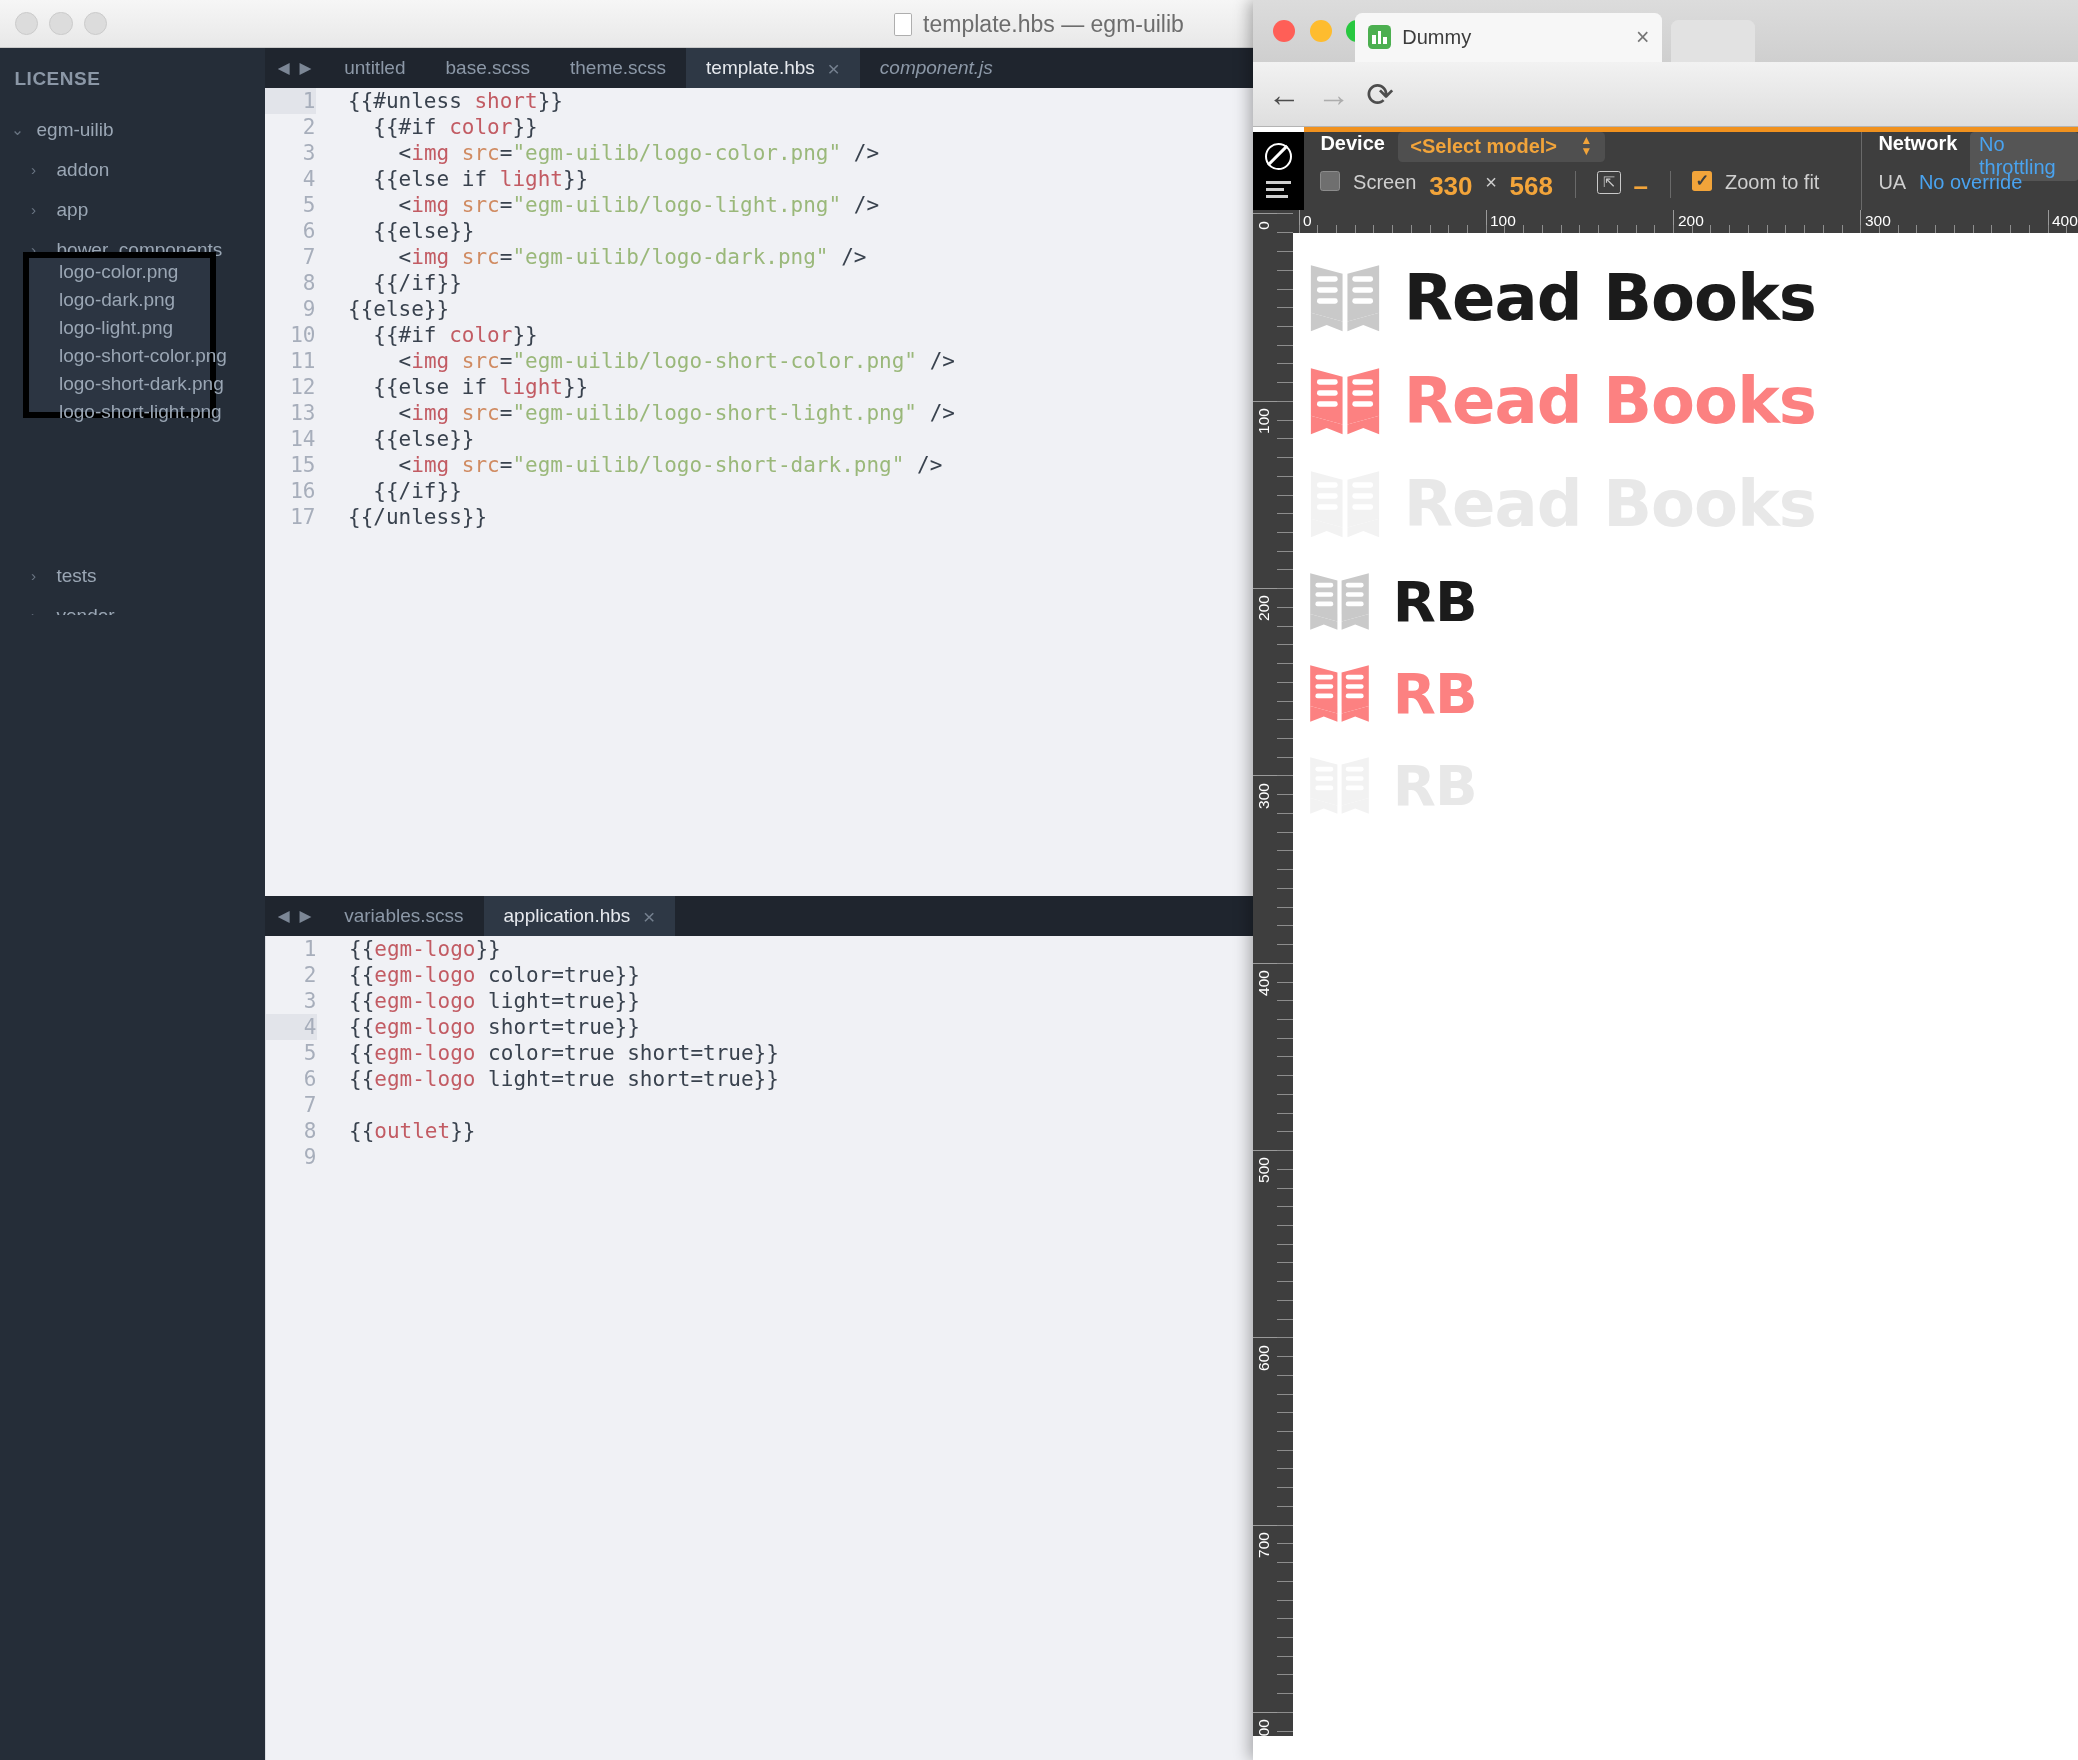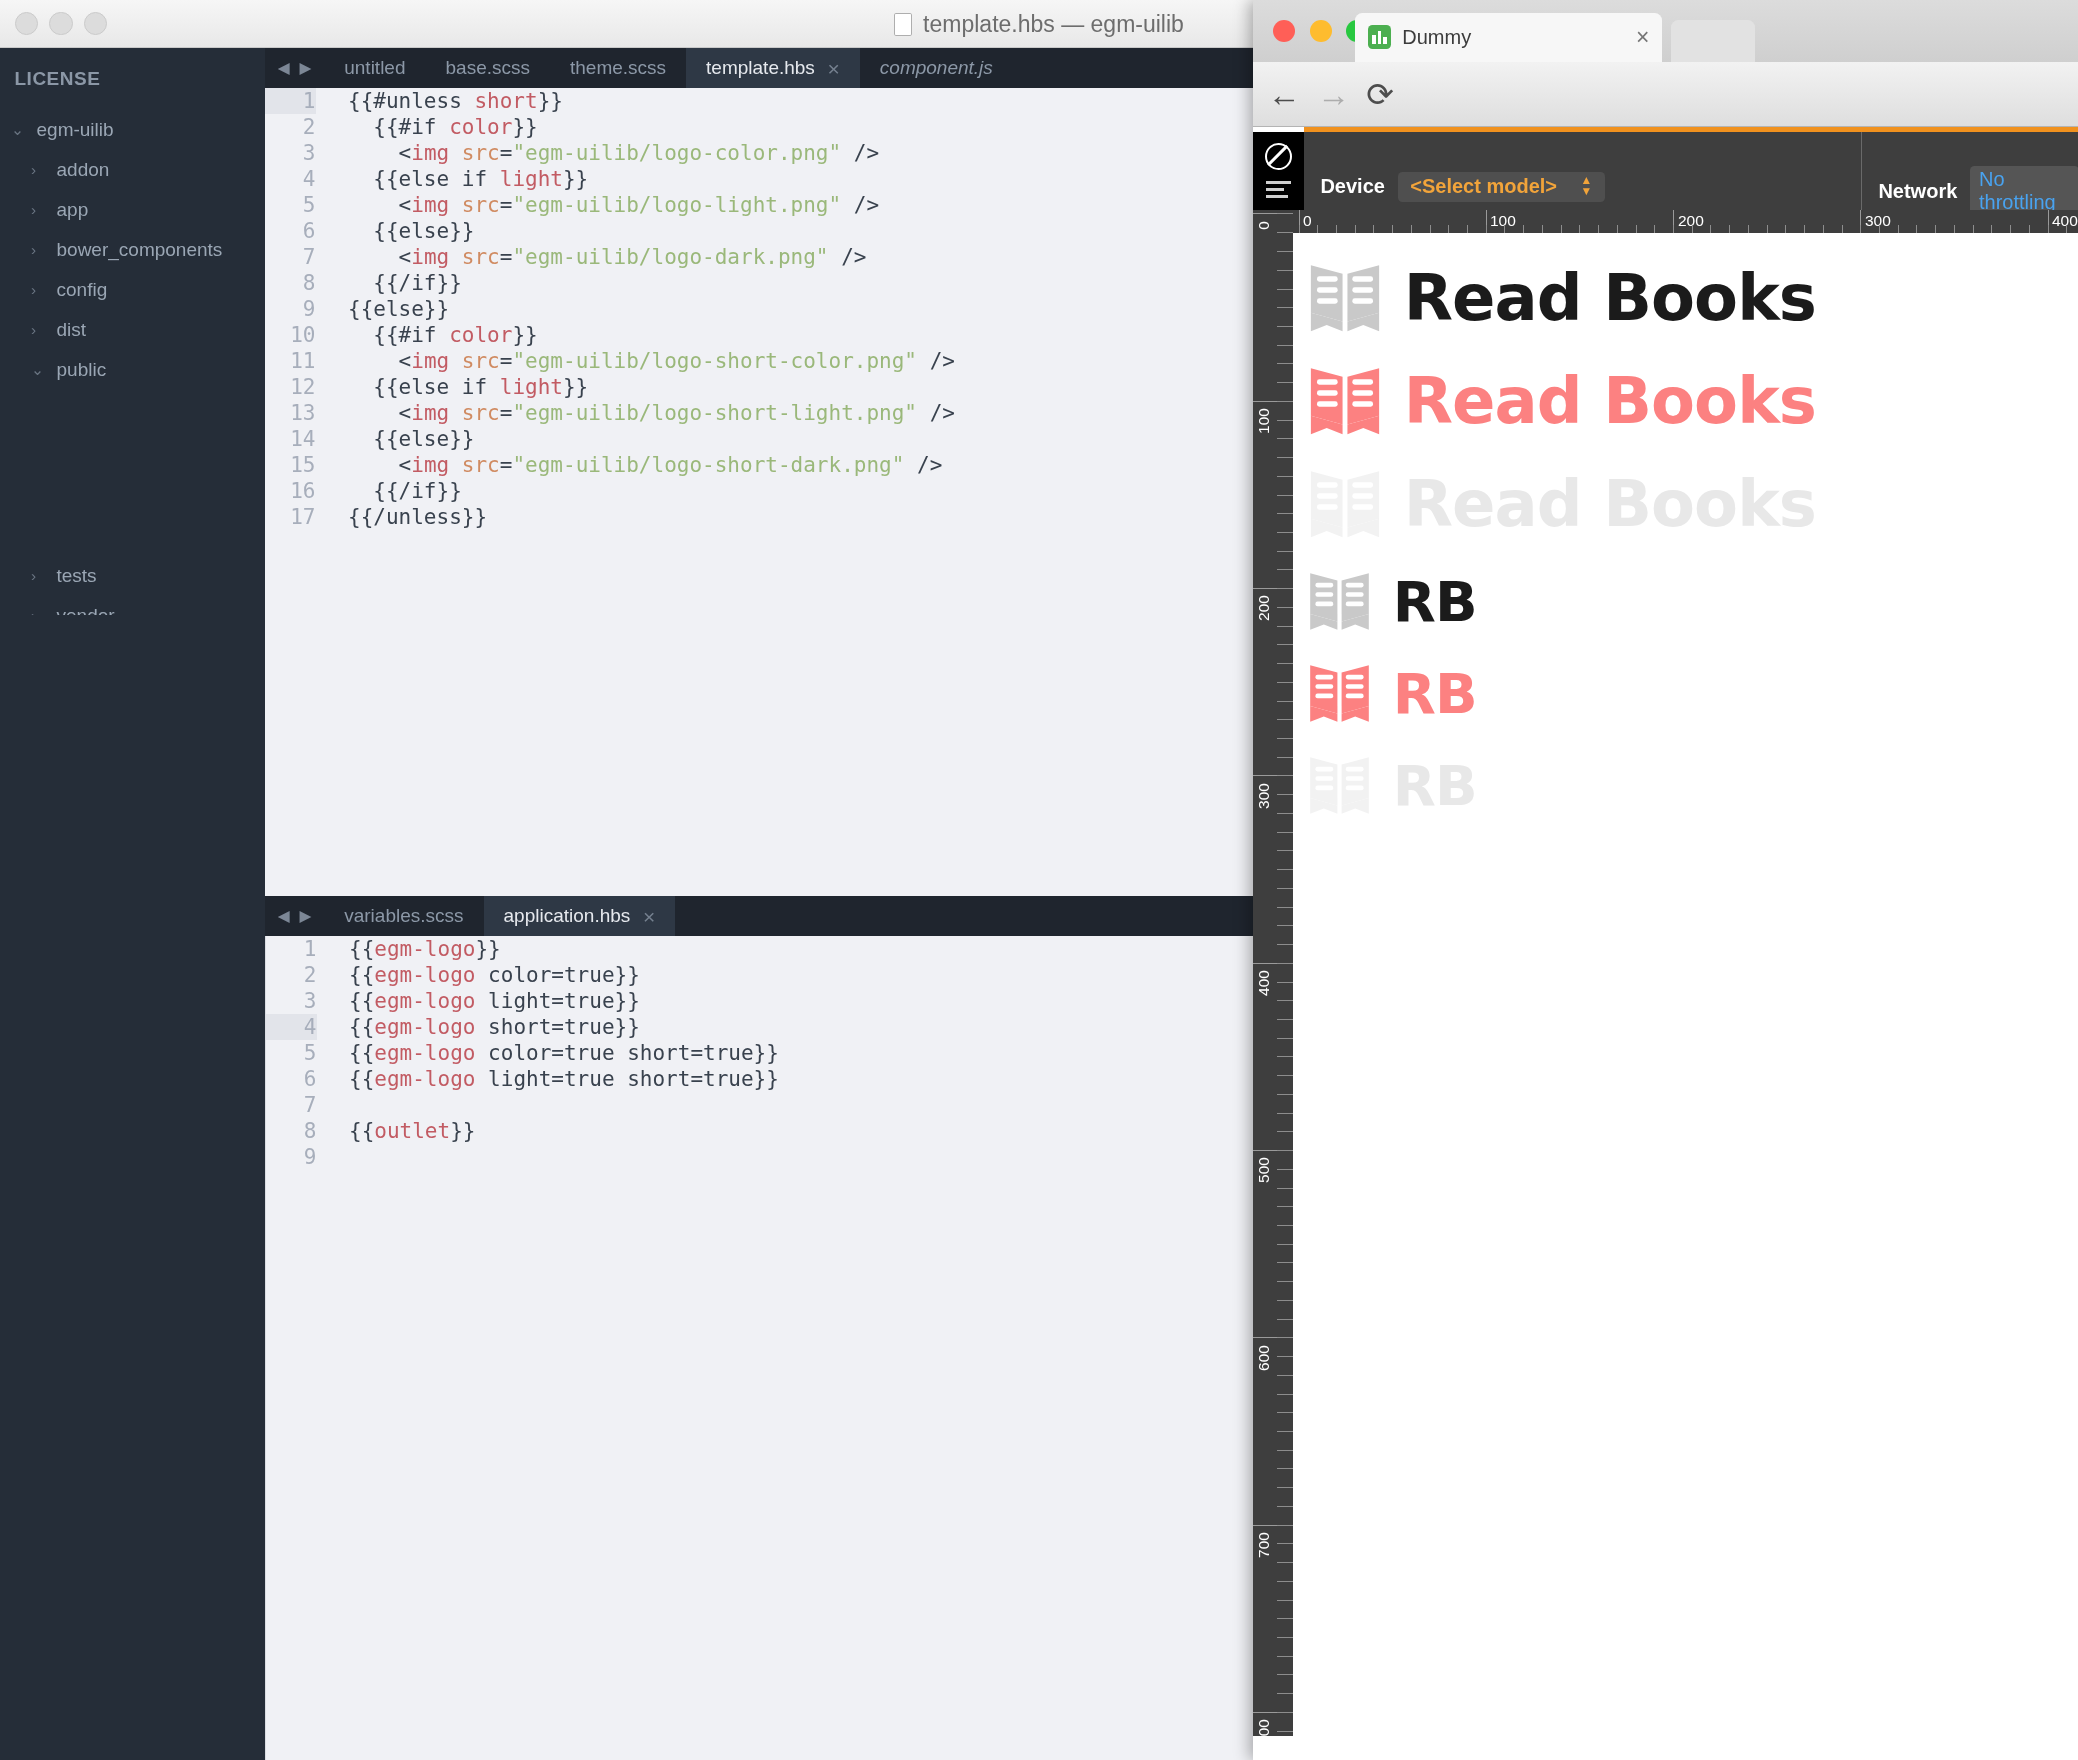--- a/index.html
+++ b/index.html
@@ -170,21 +170,21 @@
   }
   .no-icon { width: 27px; height: 27px; border: 2.7px solid #fff; border-radius: 50%;
              position: relative; }
   .no-icon:after { content:''; position: absolute; left: -2.7px; top: 9px;
                    width: 27px; height: 2.7px; background: #fff; transform: rotate(-45deg); }
   .bars-icon { width: 25.5px; display: flex; flex-direction: column; gap: 3.6px; }
   .bars-icon i { display: block; height: 3.6px; background: #cfcfcf; }
   .bars-icon i:nth-child(1){ width: 25.5px; } .bars-icon i:nth-child(2){ width: 18px; }
   .bars-icon i:nth-child(3){ width: 22px; }
   #devbar-main { flex: 1; display: flex; flex-direction: column; }
-  .dev-row { display: flex; align-items: center; height: 39px; padding-left: 16.4px; gap: 12.7px; margin-top: 40px; }
+  .dev-row { display: flex; align-items: flex-start; height: 39px; padding-left: 16.4px; gap: 12.7px; }
   .dev-label { color: #ffffff; font-size: 20px; font-weight: bold; }
   .dev-sublabel { color: #cfcfcf; font-size: 20px; }
   .dev-orange { color: #f2a43a; font-size: 26px; font-weight: bold; }
   .dev-select {
     background: #4f4f4f; border-radius: 4.5px; padding: 3.6px 12.7px;
     display: flex; align-items: center; gap: 23.6px; color: #f2a43a;
     font-size: 20px; font-weight: bold;
   }
   .spin { display: flex; flex-direction: column; gap: 1.8px; font-size: 11.8px;
           color: #f2a43a; line-height: 0.8; }
@@ -361,20 +361,28 @@
           <span class="arrow blank"></span>
           <span class="tree-label">README.md</span>
         </div>
         <div class="tree-row lvl1">
           <span class="arrow blank"></span>
           <span class="tree-label">testem.json</span>
         </div>
       </div>
   </div>
 
+  <div id="logo-files-highlight">
+      <div class="tree-row">logo-color.png</div>
+      <div class="tree-row">logo-dark.png</div>
+      <div class="tree-row">logo-light.png</div>
+      <div class="tree-row">logo-short-color.png</div>
+      <div class="tree-row">logo-short-dark.png</div>
+      <div class="tree-row">logo-short-light.png</div>
+    </div>
 
   <div class="tab-strip" id="tabs-top">
     <div class="nav-arrows">
       <span>◀</span>
       <span>▶</span>
     </div>
     <div id="tabs-top-list" style="display:flex">
         <div class="tab">
           <span>untitled</span>
         </div>

